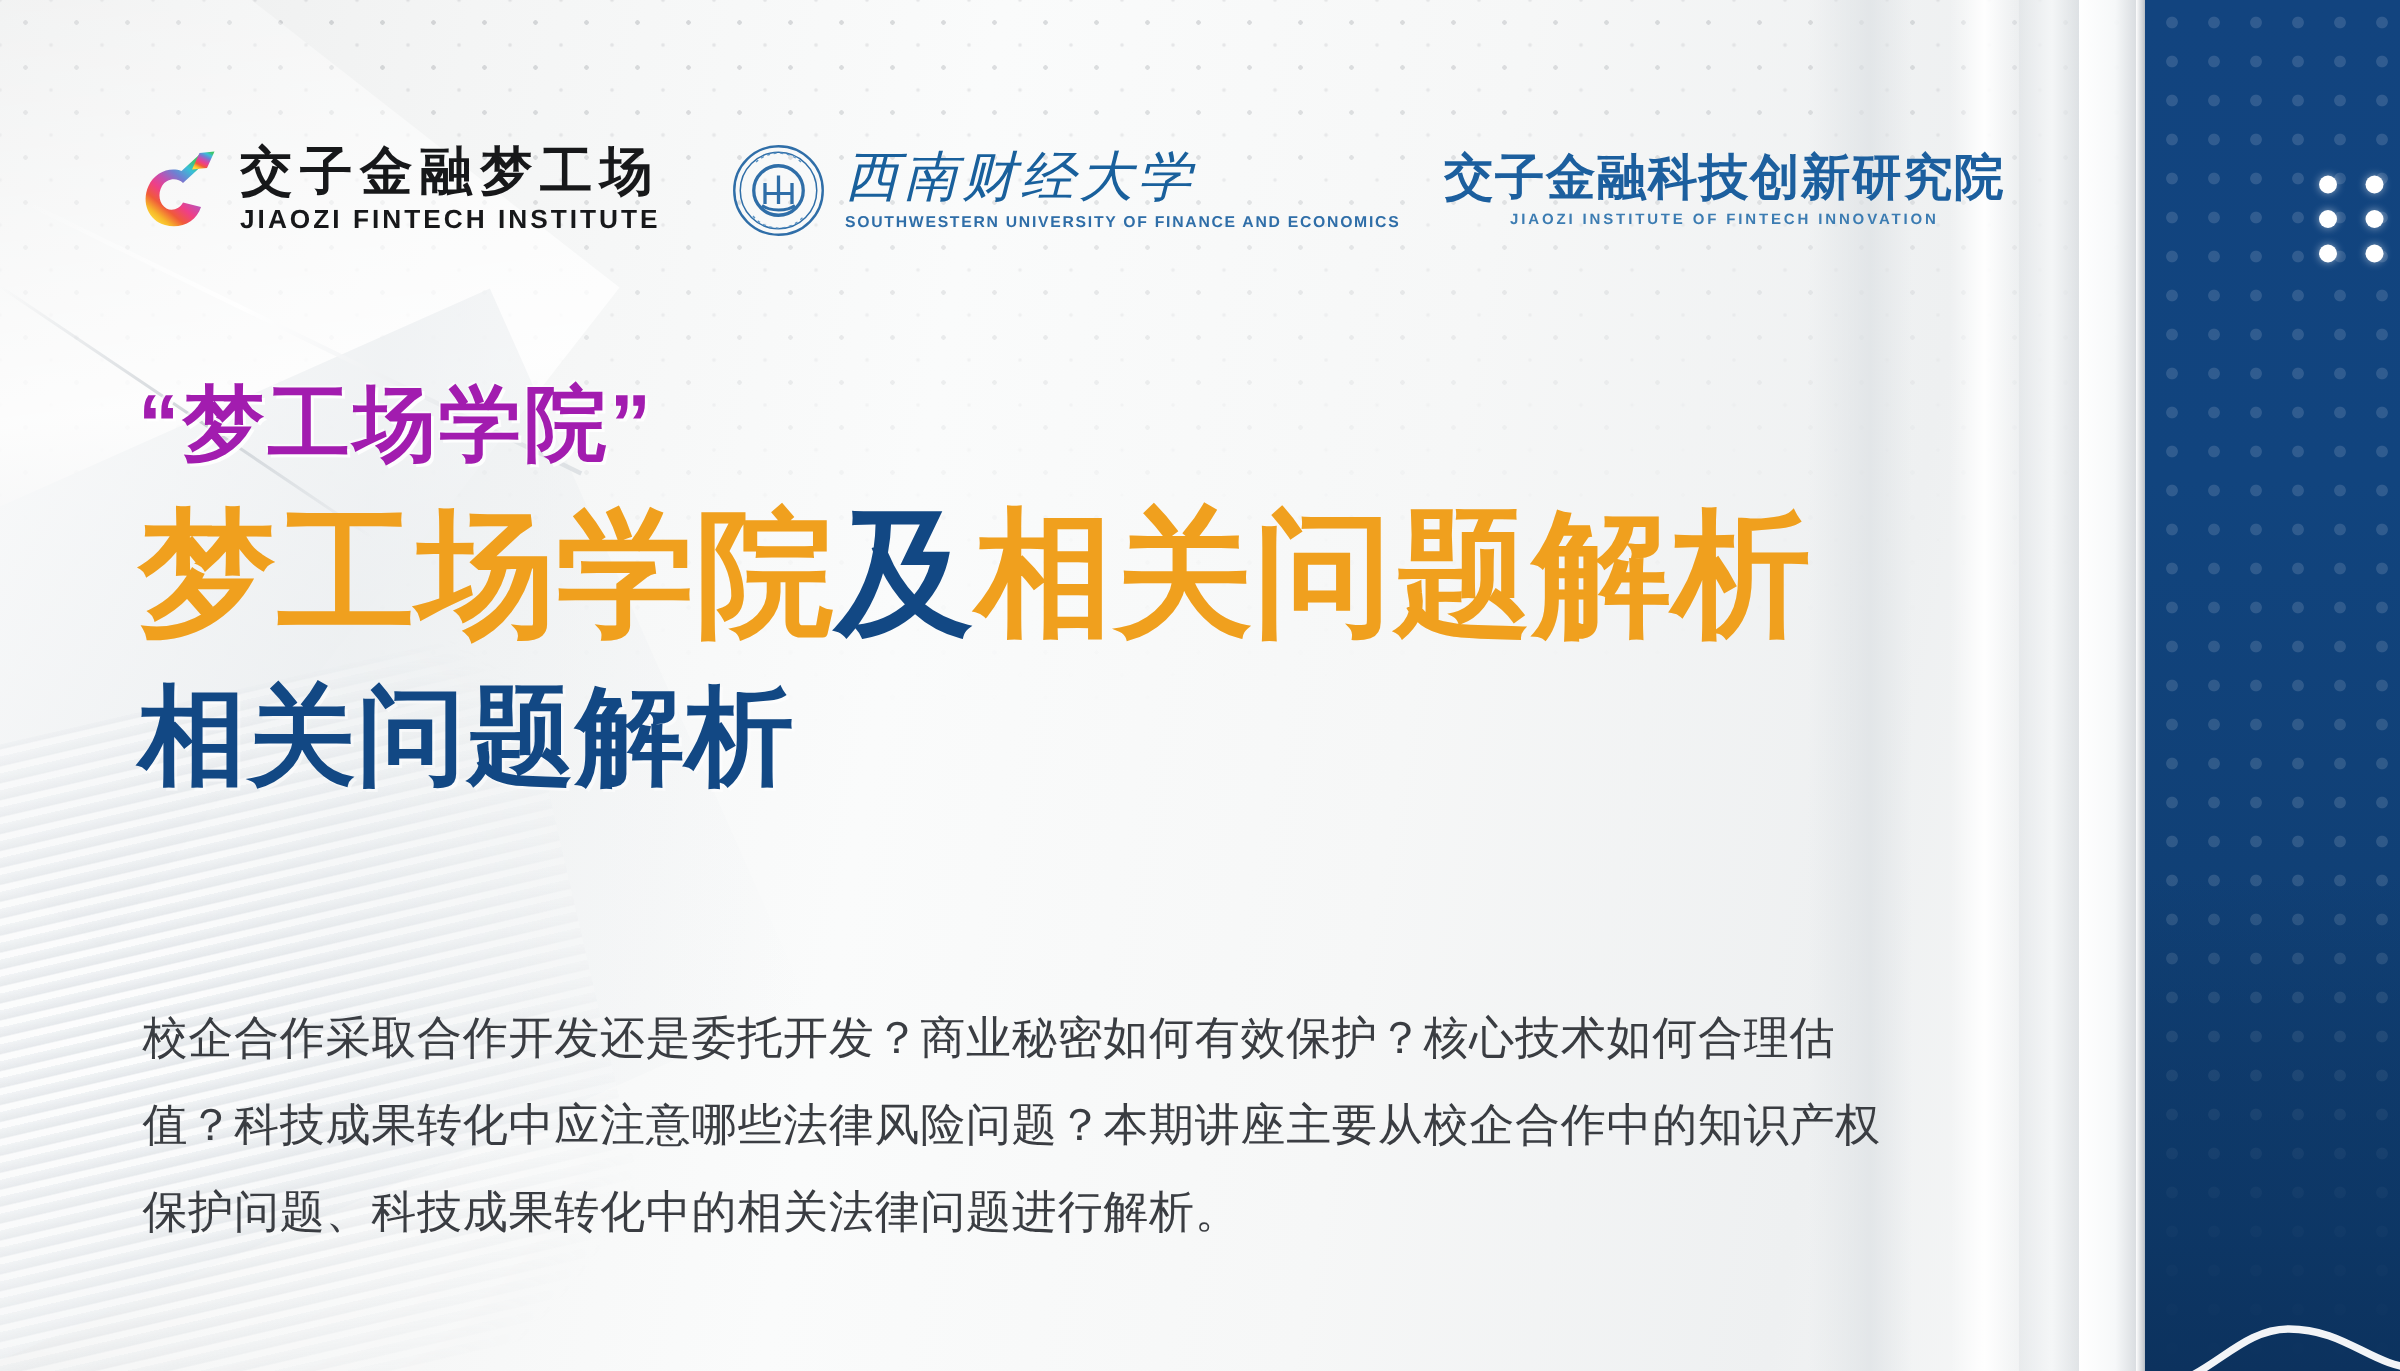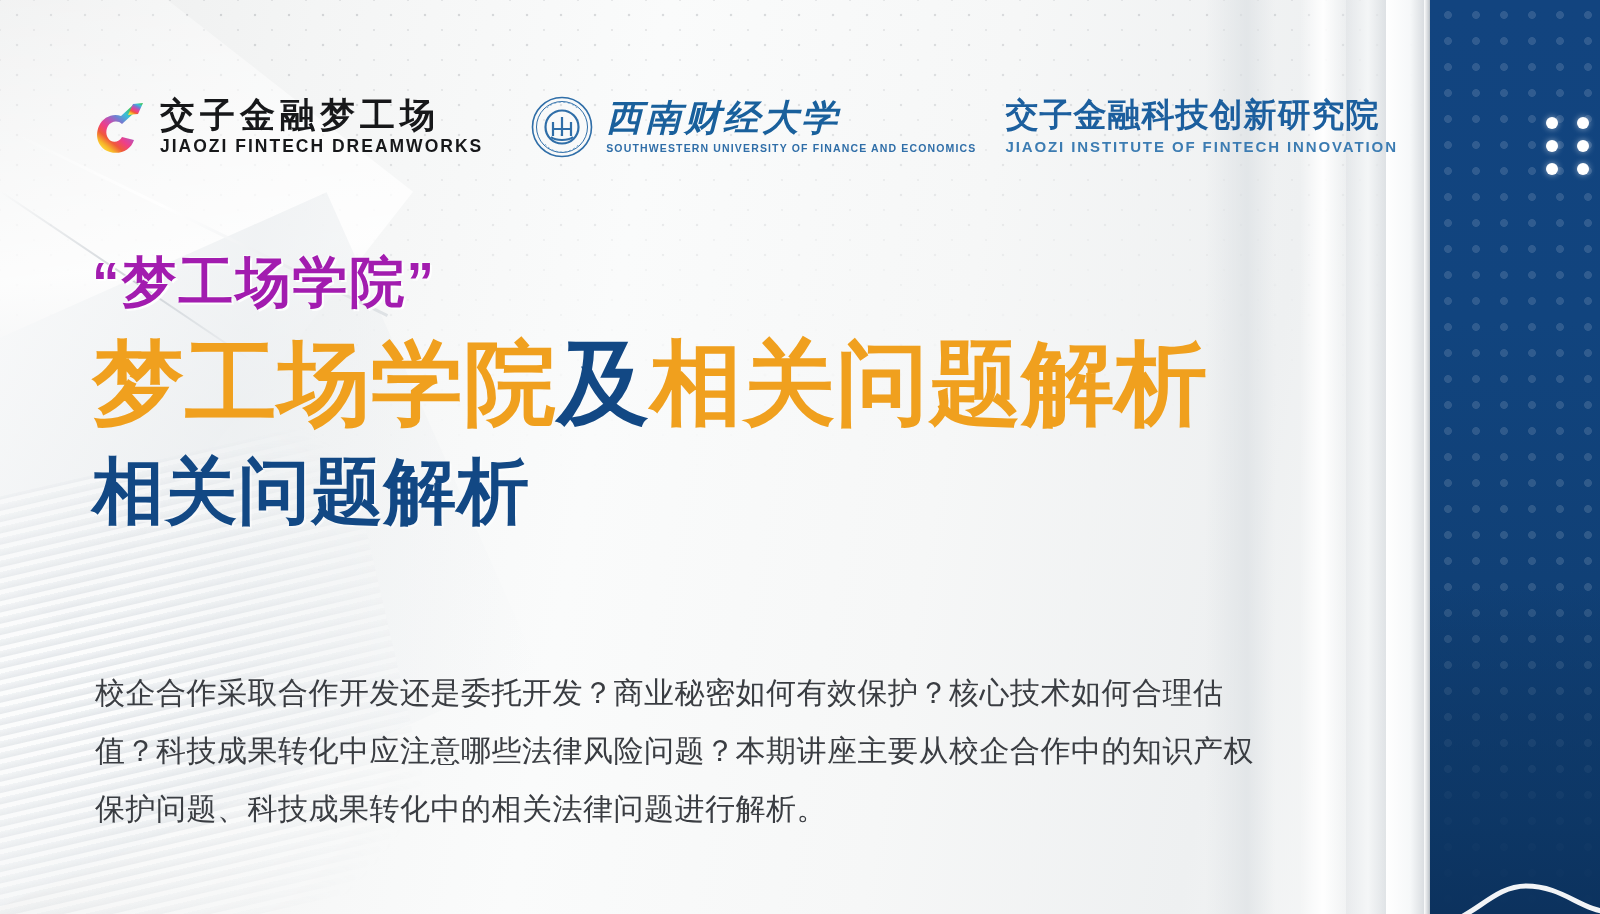--- a/index.html
+++ b/index.html
@@ -157,21 +157,21 @@
   }
 
   
   .logo-row {
     position: absolute;
     left: 88px; top: 96px;
     display: flex;
     align-items: center;
   }
 
-  .logo-jz { display: flex; align-items: flex-end; }
+  .logo-jz { display: flex; align-items: flex-start; }
   .jz-mark {
     position: relative;
     width: 56px; height: 58px;
     margin-right: 16px;
     flex: none;
   }
   .jz-text { display: flex; flex-direction: column; }
   .jz-cn {
     font-size: 35px;
     font-weight: 700;
@@ -191,21 +191,21 @@
   }
 
   .logo-divider-gap { width: 48px; }
 
   .logo-swufe { display: flex; align-items: center; }
   .swufe-seal { width: 62px; height: 62px; margin-right: 13px; flex: none; }
   .swufe-text { display: flex; flex-direction: column; }
   .swufe-cn {
     font-family: "Liberation Serif", "DejaVu Serif", serif;
     font-size: 36px;
-    font-weight: 700;
+    font-weight: 400;
     font-style: italic;
     letter-spacing: 3px;
     color: #19609c;
     line-height: 1.05;
     white-space: nowrap;
   }
   .swufe-en {
     font-size: 10.5px;
     font-weight: 700;
     letter-spacing: 1.15px;
@@ -220,21 +220,21 @@
   .logo-inst { display: flex; flex-direction: column; margin-left: 11px; }
   .inst-cn {
     font-size: 33px;
     font-weight: 700;
     letter-spacing: 1px;
     color: #1c5f9e;
     line-height: 1.05;
     white-space: nowrap;
   }
   .inst-en {
-    font-size: 15px;
+    font-size: 10px;
     font-weight: 700;
     letter-spacing: 1.9px;
     color: #3c7cb2;
     line-height: 1.2;
     margin-top: 6px;
     text-align: center;
     white-space: nowrap;
   }
 
   
@@ -333,21 +333,21 @@
             <stop offset="76%" stop-color="#f05a3a"></stop>
             <stop offset="90%" stop-color="#f7b82a"></stop>
             <stop offset="100%" stop-color="#ffd93d"></stop>
           </linearGradient>
         </defs>
         <path d="M45 6 L33 17 C25 14 15 18 11 27 C6 38 11 50 22 53 C32 56 43 51 46 41 L34 38 C32 42 27 44 23 42 C18 39 17 32 20 27 C23 22 30 21 34 25 L46 14 Z" fill="url(#gJZ)"></path>
         <path d="M45 5 L55 4 L50 15 L40 16 Z" fill="url(#gJZ)"></path>
       </svg>
       <div class="jz-text">
         <div class="jz-cn">交子金融梦工场</div>
-        <div class="jz-en">JIAOZI FINTECH DREAMWORKS</div>
+        <div class="jz-en">JIAOZI FINTECH INSTITUTE</div>
       </div>
     </div>
 
     <div class="logo-divider-gap"></div>
 
     <div class="logo-swufe">
       <svg class="swufe-seal" viewBox="0 0 62 62">
         <circle cx="31" cy="31" r="29.5" fill="none" stroke="#2f6ea8" stroke-width="1.6"></circle>
         <circle cx="31" cy="31" r="25.5" fill="none" stroke="#2f6ea8" stroke-width="1"></circle>
         <circle cx="31" cy="31" r="16.5" fill="none" stroke="#2f6ea8" stroke-width="2.2"></circle>

